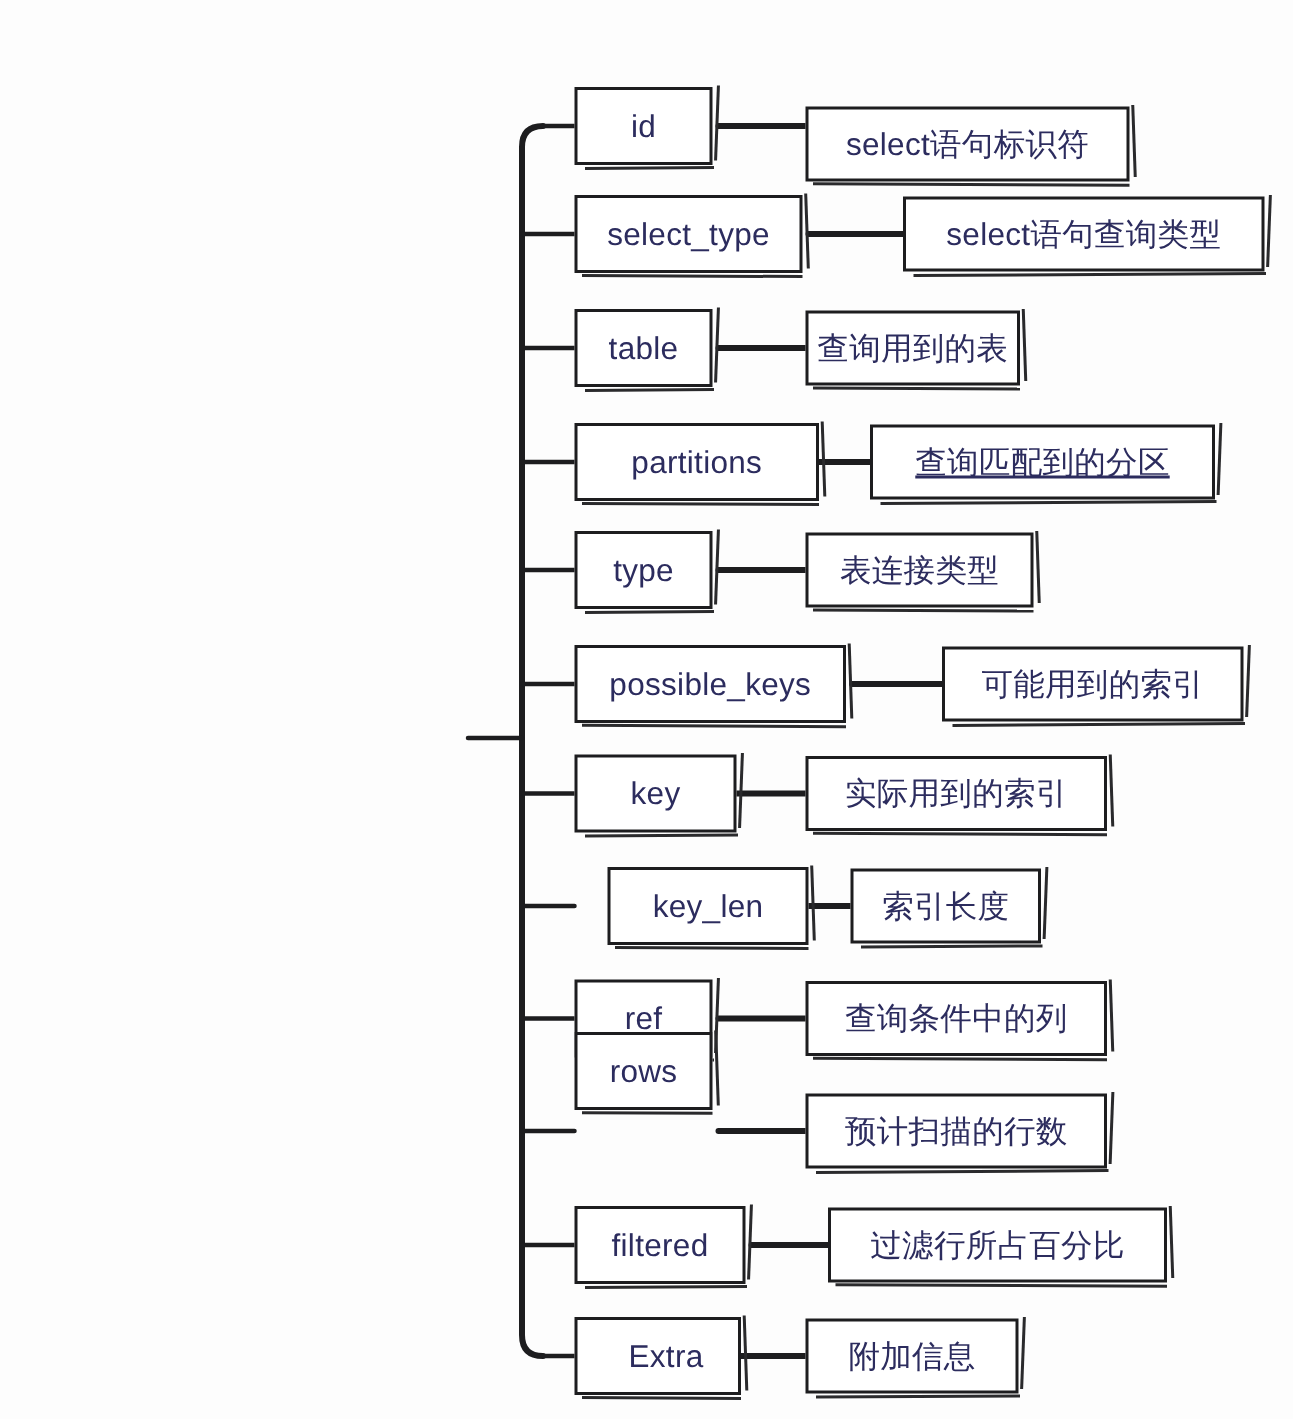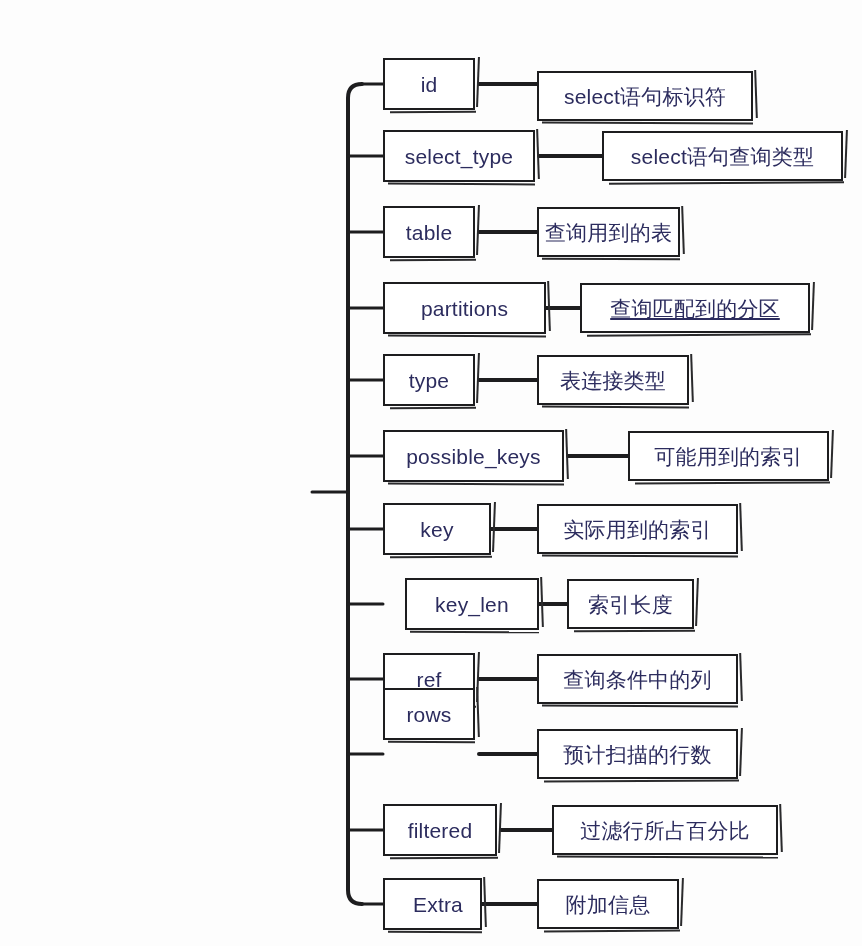--- a/index.html
+++ b/index.html
@@ -178,21 +178,21 @@
       </div>
       <div class="node desc-node" style="left: 537px; top: 729px; width: 201px;">
         <span class="node-label">预计扫描的行数</span>
       </div>
       <div class="node key-node" style="left: 383px; top: 804px; width: 114px;">
         <span class="node-label">filtered</span>
       </div>
       <div class="node desc-node alt" style="left: 552px; top: 805px; width: 226px;">
         <span class="node-label">过滤行所占百分比</span>
       </div>
-      <div class="node key-node alt" style="left: 383px; top: 878px; width: 99px; padding-left: 25px;">
+      <div class="node key-node alt" style="left: 383px; top: 878px; width: 111px; padding-left: 25px;">
         <span class="node-label">Extra</span>
       </div>
       <div class="node desc-node" style="left: 537px; top: 879px; width: 142px;">
         <span class="node-label">附加信息</span>
       </div>
     </div>
 
 </div>
 
 </body></html>

